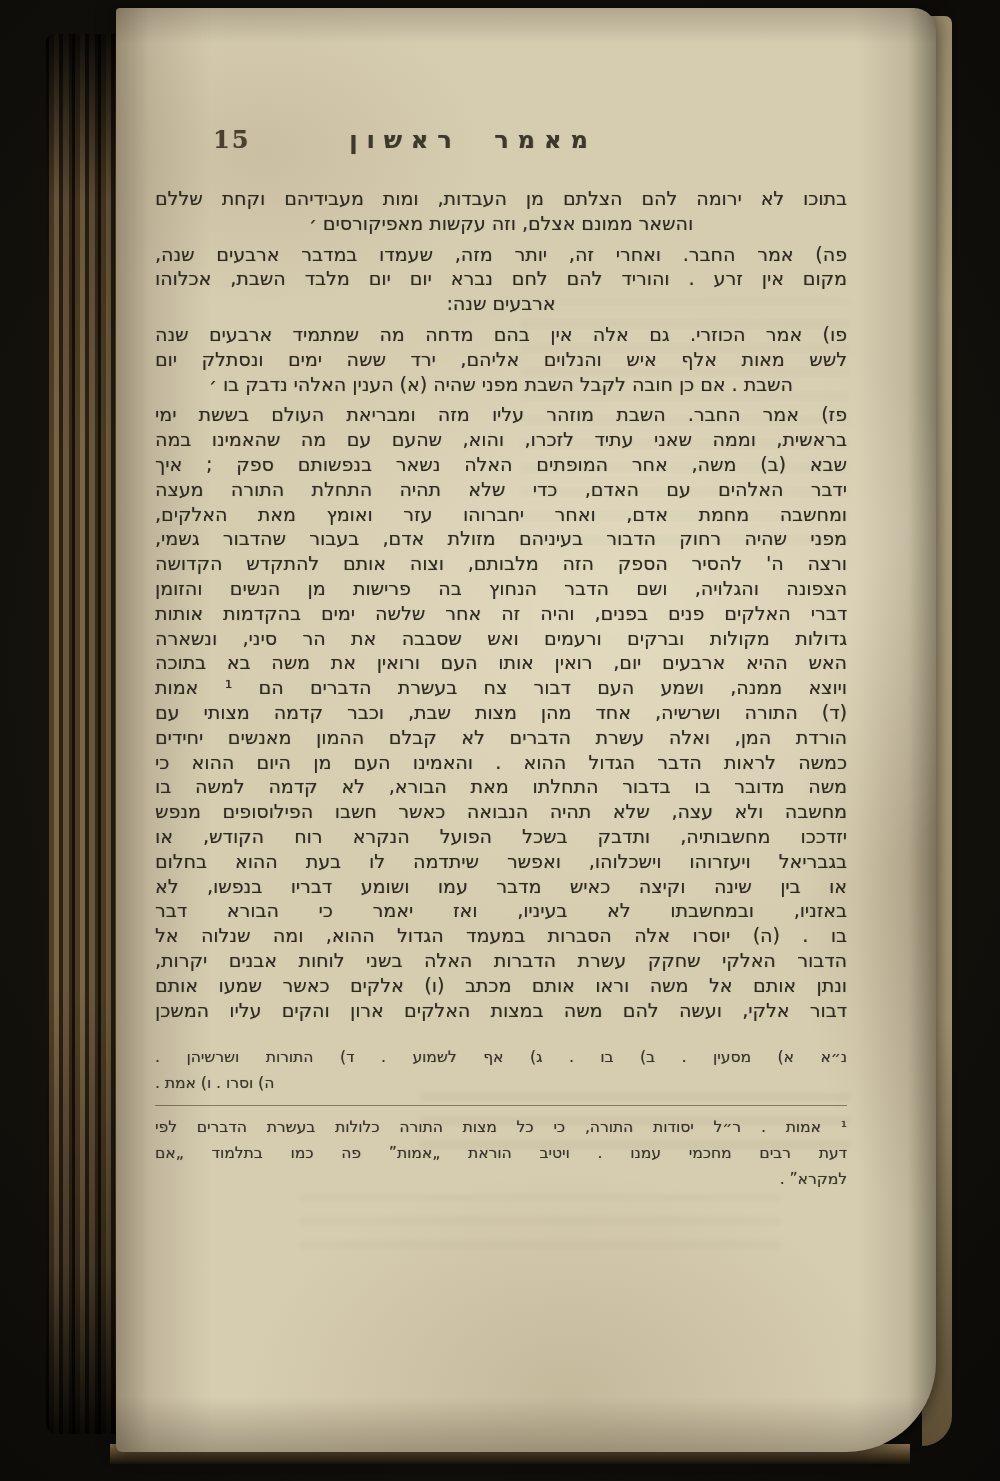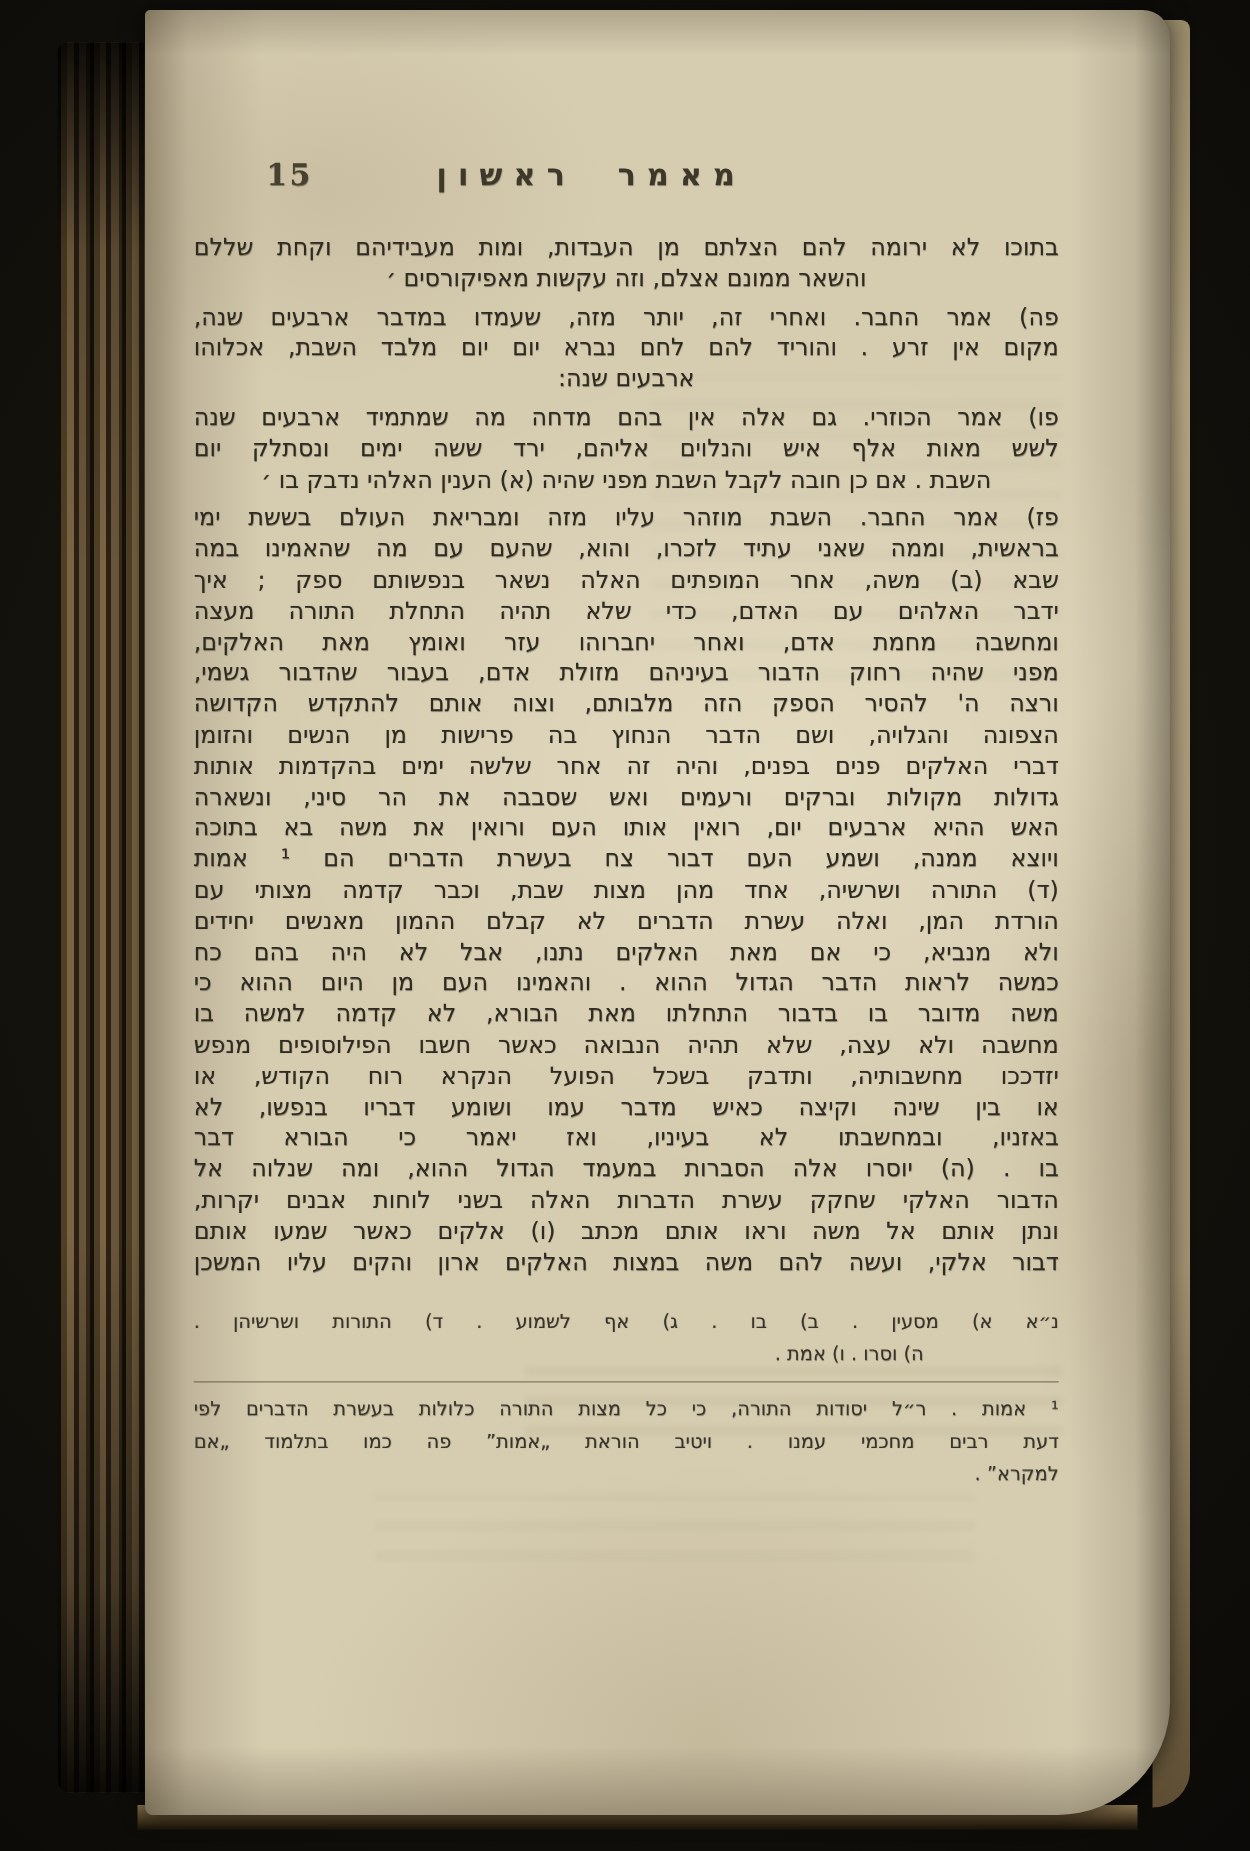--- a/index.html
+++ b/index.html
@@ -50,21 +50,21 @@
   .ln{height:24.8px;line-height:24.8px;font-size:19px;white-space:nowrap;}
   .ln.j{text-align:justify;text-align-last:justify;white-space:normal;}
   .ln.r{text-align:center;}
   .ln.sp{margin-top:6px;}
 
   .variants{margin-top:22px;}
   .vln{height:26px;line-height:26px;font-size:15.5px;color:#38342a;}
   .vln.j{text-align:justify;text-align-last:justify;}
   .vln.r2{text-align:right;padding-left:0;margin-left:0;margin-right:0;text-align:right;
     padding-right:0;}
-  .vln.r2{direction:rtl;text-align:right;margin-right:108px;}
+  .vln.r2{direction:rtl;text-align:left;margin-right:71px;}
 
   .fn-rule{margin-top:9px;border:0;border-top:1.5px solid rgba(62,52,34,.55);width:100%;}
   .footnote{margin-top:7px;}
   .fln{height:26px;line-height:26px;font-size:15.5px;color:#38342a;}
   .fln.j{text-align:justify;text-align-last:justify;}
   .fln.r{text-align:right;}
 </style>
 </head>
 <body>
 
@@ -100,25 +100,25 @@
       <div class="ln j">ומחשבה מחמת אדם, ואחר יחברוהו עזר ואומץ מאת האלקים,</div>
       <div class="ln j">מפני שהיה רחוק הדבור בעיניהם מזולת אדם, בעבור שהדבור גשמי,</div>
       <div class="ln j">ורצה ה' להסיר הספק הזה מלבותם, וצוה אותם להתקדש הקדושה</div>
       <div class="ln j">הצפונה והגלויה, ושם הדבר הנחוץ בה פרישות מן הנשים והזומן</div>
       <div class="ln j">דברי האלקים פנים בפנים, והיה זה אחר שלשה ימים בהקדמות אותות</div>
       <div class="ln j">גדולות מקולות וברקים ורעמים ואש שסבבה את הר סיני, ונשארה</div>
       <div class="ln j">האש ההיא ארבעים יום, רואין אותו העם ורואין את משה בא בתוכה</div>
       <div class="ln j">ויוצא ממנה, ושמע העם דבור צח בעשרת הדברים הם ¹ אמות</div>
       <div class="ln j">(ד) התורה ושרשיה, אחד מהן מצות שבת, וכבר קדמה מצותי עם</div>
       <div class="ln j">הורדת המן, ואלה עשרת הדברים לא קבלם ההמון מאנשים יחידים</div>
-      <div class="ln j">ולא מנביא, כי אם מאת האלקים נתנו, אבל לא היה בהם כח</div>
       <div class="ln j">כמשה לראות הדבר הגדול ההוא . והאמינו העם מן היום ההוא כי</div>
       <div class="ln j">משה מדובר בו בדבור התחלתו מאת הבורא, לא קדמה למשה בו</div>
       <div class="ln j">מחשבה ולא עצה, שלא תהיה הנבואה כאשר חשבו הפילוסופים מנפש</div>
       <div class="ln j">יזדככו מחשבותיה, ותדבק בשכל הפועל הנקרא רוח הקודש, או</div>
+      <div class="ln j">בגבריאל ויעזרוהו וישכלוהו, ואפשר שיתדמה לו בעת ההוא בחלום</div>
       <div class="ln j">או בין שינה וקיצה כאיש מדבר עמו ושומע דבריו בנפשו, לא</div>
       <div class="ln j">באזניו, ובמחשבתו לא בעיניו, ואז יאמר כי הבורא דבר</div>
       <div class="ln j">בו . (ה) יוסרו אלה הסברות במעמד הגדול ההוא, ומה שנלוה אל</div>
       <div class="ln j">הדבור האלקי שחקק עשרת הדברות האלה בשני לוחות אבנים יקרות,</div>
       <div class="ln j">ונתן אותם אל משה וראו אותם מכתב (ו) אלקים כאשר שמעו אותם</div>
       <div class="ln j">דבור אלקי, ועשה להם משה במצות האלקים ארון והקים עליו המשכן</div>
     </div>
 
     <div class="variants">
       <div class="vln j">נ״א א) מסעין . ב) בו . ג) אף לשמוע . ד) התורות ושרשיהן .</div>

